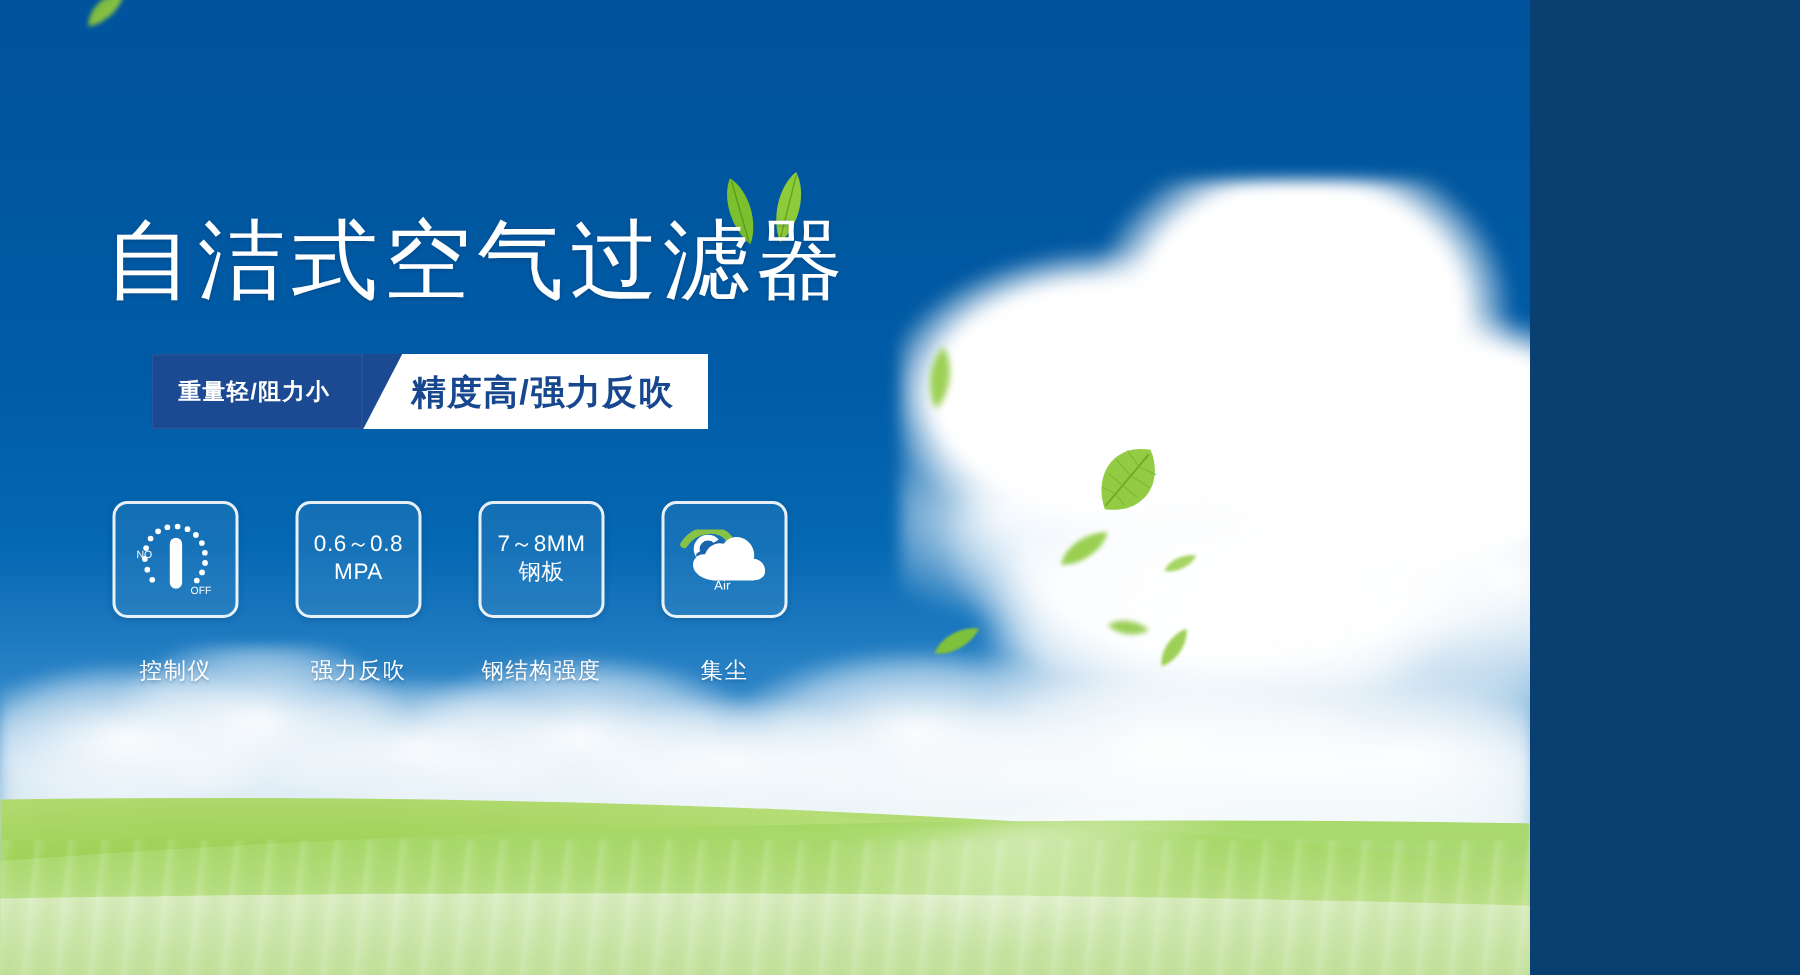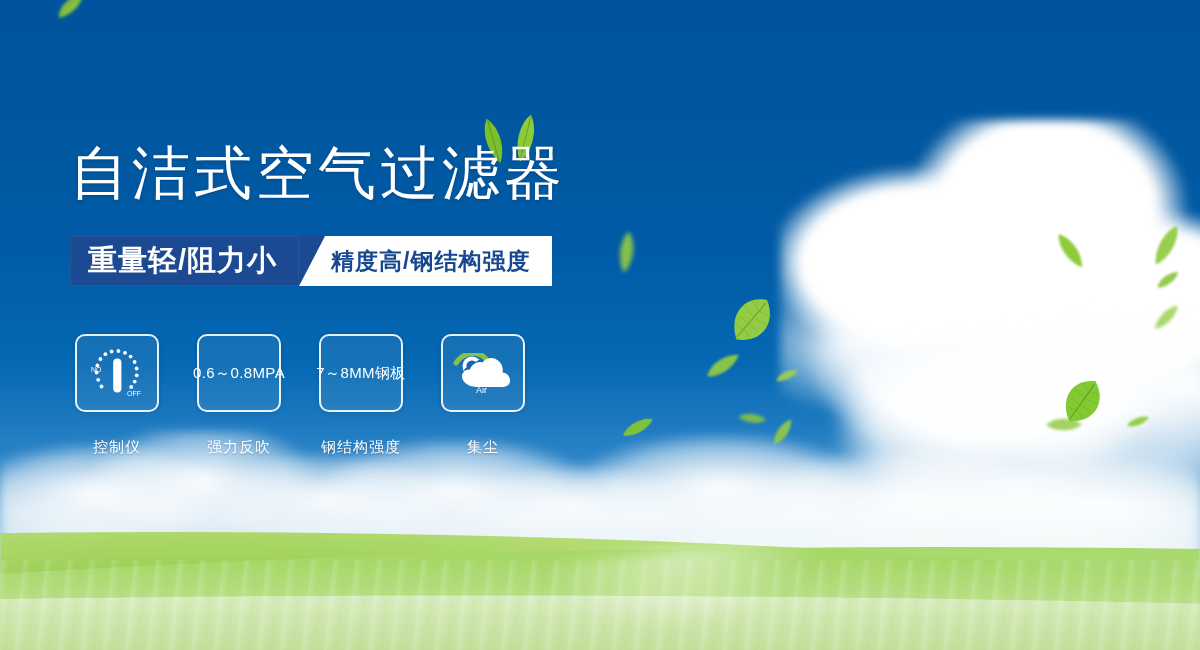--- a/index.html
+++ b/index.html
@@ -1,20 +1,20 @@
 <!DOCTYPE html>
 <html lang="zh"><head>
 <meta charset="utf-8">
 <style>
   html,body{margin:0;padding:0;background:#0a3f72;}
   body{font-family:"Liberation Sans","DejaVu Sans",sans-serif;}
 
   #banner{
     position:relative;
-    width:1200px;height:650px;
+    width:1020px;height:650px;
     overflow:hidden;
     background:#00579f;
   }
 
   
   .sky{
     position:absolute;inset:0;
     background:
       linear-gradient(180deg,
         #00539c 0%,
@@ -147,23 +147,24 @@
   .subbar{
     position:absolute;left:70px;top:236px;
     height:50px;
     display:flex;align-items:stretch;
   }
   .subbar-left{
     background:#1b4a93;
     color:#ffffff;
     display:flex;align-items:center;
     padding:0 22px 0 18px;
-    font-size:29px;letter-spacing:1px;
+    font-size:15px;letter-spacing:1px;
     font-weight:700;
     box-shadow:inset 0 0 0 1px rgba(255,255,255,.06);
+    margin-left:31px;
   }
   .subbar-wedge{
     width:26px;
     background:#1b4a93;
     position:relative;
   }
   .subbar-wedge::after{
     content:"";position:absolute;inset:0;
     background:#ffffff;
     clip-path:polygon(100% 0,100% 100%,0 100%);
@@ -185,21 +186,21 @@
   }
   .feature{
     width:94px;
     display:flex;flex-direction:column;align-items:center;
   }
   .feature-box{
     width:80px;height:74px;
     border:2px solid rgba(255,255,255,.9);
     border-radius:10px;
     background:rgba(255,255,255,.07);
-    display:flex;flex-direction:row;
+    display:flex;flex-direction:column;
     align-items:center;justify-content:center;
     color:#ffffff;
     box-shadow:0 1px 4px rgba(0,30,70,.18);
   }
   .feature-box .ftext{
     font-size:15px;line-height:1.25;
     text-align:center;
     letter-spacing:.4px;
     white-space:nowrap;
   }
@@ -332,21 +333,21 @@
     <svg viewBox="0 0 100 46">
         <path d="M2 34 C22 4 70 -4 98 8 C76 36 32 46 2 34 Z" fill="#7ec13a"></path>
       </svg>
   </div>
 
   <div class="title">自洁式空气过滤器</div>
 
   <div class="subbar">
     <div class="subbar-left">重量轻/阻力小</div>
     <div class="subbar-wedge"></div>
-    <div class="subbar-right">精度高/钢结构强度</div>
+    <div class="subbar-right">精度高/强力反吹</div>
   </div>
 
   <div class="features">
 
     <div class="feature">
       <div class="feature-box">
         <span>
           <svg width="60" height="54" viewBox="0 0 60 54">
             <g fill="#ffffff">
               <circle cx="14.5" cy="40.5" r="1.9"></circle>

